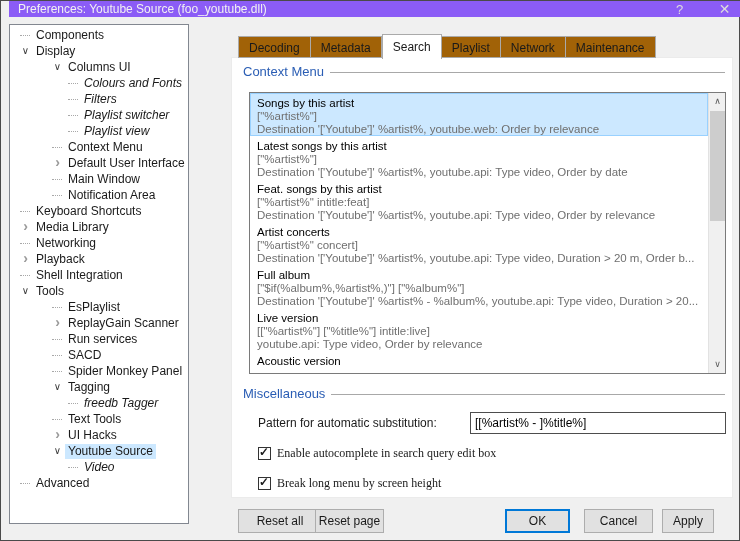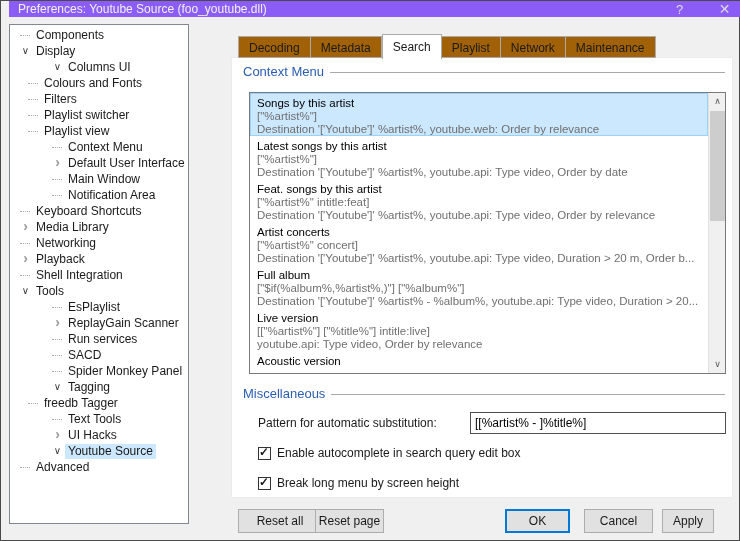--- a/index.html
+++ b/index.html
@@ -13,21 +13,21 @@
   .titlebar .title { color:#f2f2f2; font-size:12px; padding-left:9px; flex:1; white-space:nowrap; }
   .tb-btn { width:45px; height:28px; display:flex; align-items:center; justify-content:center; color:#dcdcdc; font-size:13px; cursor:default; }
   .tb-btn.close { font-size:14px; }
 
   
   .tree-panel { position:absolute; left:8px; top:23px; width:180px; height:500px; background:#ffffff; border:1px solid #828790; overflow:hidden; padding-top:2px; }
   .tree-row { height:16px; display:flex; align-items:center; font-size:12px; color:#1a1a1a; white-space:nowrap; cursor:default; }
   .tree-row .expander { width:15px; height:16px; position:relative; flex:0 0 15px; text-align:center; }
   .lvl0 { padding-left:8px; }
   .lvl1 { padding-left:40px; }
-  .lvl2 { padding-left:16px; }
+  .lvl2 { padding-left:56px;font-style:italic; }
   .exp-open .expander::before { content:"∨"; font-size:10px; color:#3c3c3c; line-height:16px; }
   .exp-closed .expander::before { content:"›"; font-size:14px; font-weight:bold; color:#9a9a9a; line-height:14px; }
   .exp-none .expander::after { content:""; position:absolute; left:2px; top:8px; width:10px; border-top:1px dotted #a8a8a8; }
   .tree-label { padding:0 3px; line-height:15px; }
   .tree-row.selected .tree-label { background:#cce8ff; }
 
   
   .tabstrip { position:absolute; left:237px; top:35px; height:24px; display:flex; z-index:5; }
   .tab { background:#a16207; border:1px solid #aaaaaa; border-left-width:0; padding:4px 10px 4px; font-size:12px; color:#1a1a1a; height:22px; cursor:default; }
   .tab:first-child { border-left-width:1px; }
@@ -56,21 +56,21 @@
   .sb-btn { position:absolute; left:0; width:17px; height:17px; color:#5a5a5a; font-size:9px; text-align:center; line-height:17px; }
   .sb-up { top:0; }
   .sb-down { bottom:0; }
   .sb-thumb { position:absolute; left:1px; top:18px; width:15px; height:110px; background:#cdcdcd; }
 
   
   .pattern-row { position:absolute; left:26px; top:354px; width:468px; }
   .pattern-label { font-size:12px; color:#1a1a1a; position:absolute; left:0; top:4px; }
   .pattern-input { position:absolute; left:212px; top:0; width:256px; height:22px; border:1px solid #4d4d4d; background:#ffffff; font-family:"Liberation Sans", sans-serif; font-size:12px; padding:0 4px; color:#000; }
 
-  .checkboxes { position:absolute; left:26px; top:386px; }
+  .checkboxes { position:absolute; left:26px; top:386px;font-family:Liberation Serif, serif; }
   .cb-row { display:flex; align-items:center; height:18px; margin-bottom:12px; cursor:default; }
   .cb-box { width:13px; height:13px; border:1px solid #333333; background:#ffffff; margin-right:6px; position:relative; flex:0 0 13px; }
   .cb-row.checked .cb-box::before { content:"✓"; position:absolute; left:0px; top:-3px; font-size:12px; font-weight:bold; color:#1a1a1a; }
   .cb-label { font-size:12px; color:#1a1a1a; white-space:nowrap; }
 
   
   .btn { position:absolute; top:508px; height:24px; background:#e1e1e1; border:1px solid #adadad; font-family:"Liberation Sans", sans-serif; font-size:12px; color:#1a1a1a; text-align:center; line-height:22px; cursor:default; }
   #btn-reset-all  { left:237px; width:84px; }
   #btn-reset-page { left:314px; width:69px; }
   #btn-ok     { left:504px; width:65px; border:2px solid #0078d7; line-height:20px; }
@@ -218,20 +218,24 @@
       <div class="tree-row lvl1 exp-closed">
         <span class="expander"></span>
         <span class="tree-label">UI Hacks</span>
       </div>
 
       <div class="tree-row lvl1 exp-open selected">
         <span class="expander"></span>
         <span class="tree-label">Youtube Source</span>
       </div>
 
+      <div class="tree-row lvl2 exp-none">
+        <span class="expander"></span>
+        <span class="tree-label">Video</span>
+      </div>
 
       <div class="tree-row lvl0 exp-none">
         <span class="expander"></span>
         <span class="tree-label">Advanced</span>
       </div>
 
   </div>
 
   <div class="tabstrip">
 

